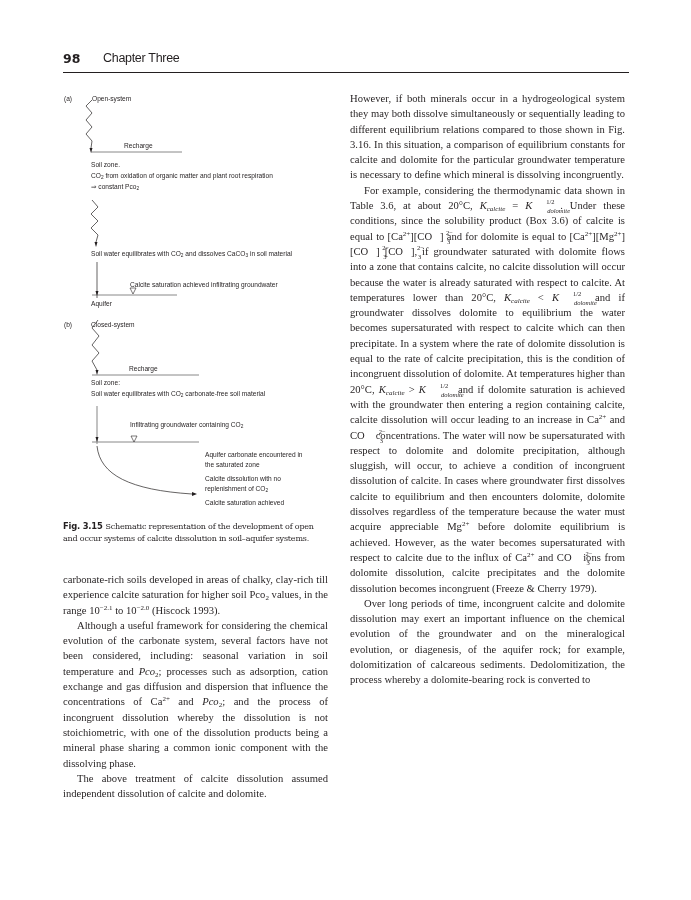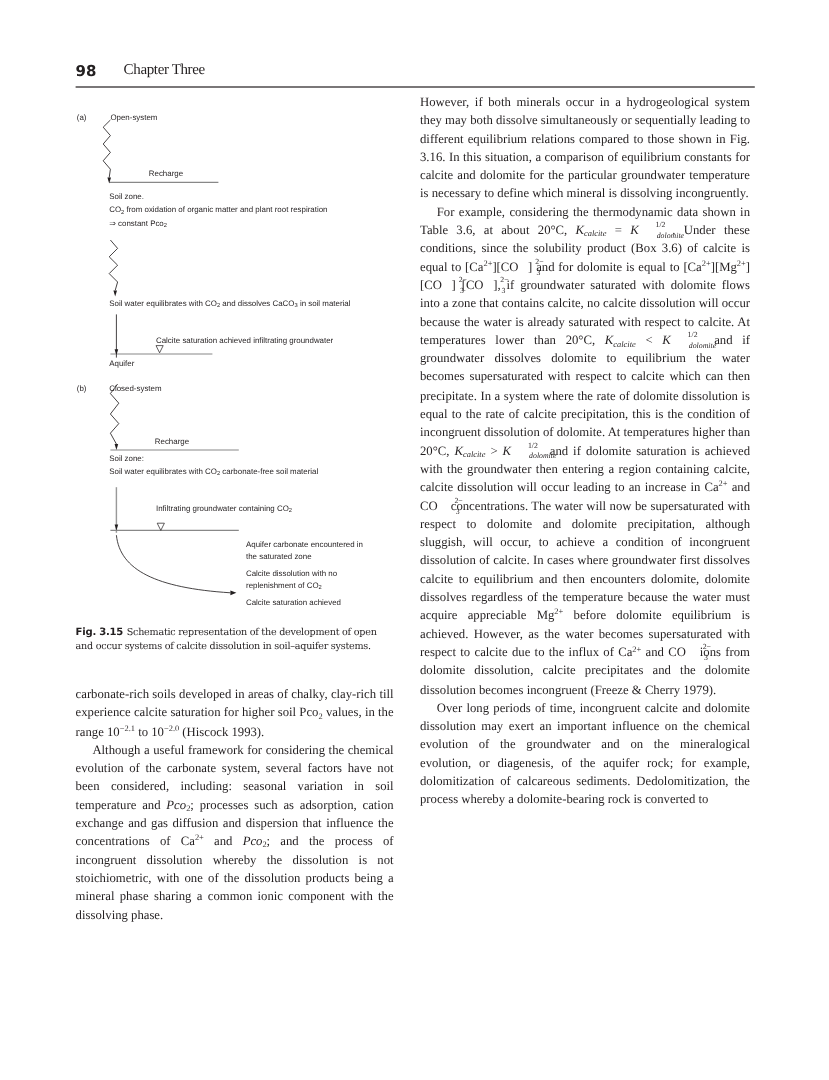--- a/index.html
+++ b/index.html
@@ -1,33 +1,33 @@
 <!DOCTYPE html>
 <html><head>
 <meta charset="utf-8">
 <style>
   html, body { margin: 0; padding: 0; background: #ffffff; }
   body { width: 691px; height: 900px; position: relative; overflow: hidden; color: #231f20; }
   .header { position: absolute; left: 63px; top: 50px; width: 566px; height: 22px; border-bottom: 1px solid #231f20; }
   .page-num { position: absolute; left: 0; top: 1px; font-family: "DejaVu Sans", sans-serif; font-size: 12.5px; font-weight: bold; color: #231f20; }
-  .chapter { position: absolute; left: 40px; top: 1px; font-family: Liberation Serif, serif; font-size: 12.5px; color: #231f20; letter-spacing: -0.3px; }
+  .chapter { position: absolute; left: 40px; top: 1px; font-family: Liberation Sans, sans-serif; font-size: 12.5px; color: #231f20; letter-spacing: -0.3px; }
 
   .fig { position: absolute; left: 0; top: 0; width: 345px; height: 560px; }
   .fig svg { position: absolute; left: 0; top: 0; }
   .flabel { position: absolute; font-family: "Liberation Sans", sans-serif; font-size: 6.6px; color: #231f20; white-space: nowrap; line-height: 8px; }
   .flabel sub { font-size: 4.8px; vertical-align: -1px; line-height: 0; }
 
   .caption { position: absolute; left: 63px; top: 520px; width: 262px; font-family: "DejaVu Serif", serif; font-size: 8px; line-height: 12px; color: #231f20; letter-spacing: -0.2px; }
   .caption b { font-family: "DejaVu Sans", sans-serif; font-weight: bold; font-size: 8.4px; margin-right: 3px; }
 
   .col { position: absolute; font-family: "Liberation Serif", serif; font-size: 10.6px; line-height: 15.3px; color: #231f20; text-align: justify; }
   .col p { margin: 0; }
   .col p.indent { text-indent: 14px; }
   .left-col { left: 63px; top: 572px; width: 265px; }
-  .right-col { left: 350px; top: 78px; width: 275px; }
+  .right-col { left: 350px; top: 91px; width: 275px; }
   sup, sub { font-size: 7px; line-height: 0; }
   sup { vertical-align: 4px; }
   sub { vertical-align: -2px; margin-top: 22px; }
   .ss { display: inline-block; position: relative; width: 8px; height: 10px; vertical-align: baseline; }
   .ss .t { position: absolute; left: 0; top: -5px; font-size: 6.5px; }
   .ss .b { position: absolute; left: 1px; top: 4px; font-size: 6.5px; }
   i { font-style: italic; }
 </style>
 </head>
 <body>
@@ -91,19 +91,20 @@
   <span class="flabel" style="left:205px;top:499px;">Calcite saturation achieved</span>
 </div>
 
 <div class="caption">
   <b>Fig. 3.15</b><span>Schematic representation of the development of open and occur systems of calcite dissolution in soil–aquifer systems.</span>
 </div>
 
 <div class="col left-col">
   <p><span>carbonate-rich soils developed in areas of chalky, clay-rich till experience calcite saturation for higher soil Pco</span><sub>2</sub><span> values, in the range 10</span><sup>−2.1</sup><span> to 10</span><sup>−2.0</sup><span> (Hiscock 1993).</span></p>
   <p class="indent"><span>Although a useful framework for considering the chemical evolution of the carbonate system, several factors have not been considered, including: seasonal variation in soil temperature and </span><i>Pco</i><sub>2</sub><span>; processes such as adsorption, cation exchange and gas diffusion and dispersion that influence the concentrations of Ca</span><sup>2+</sup><span> and </span><i>Pco</i><sub>2</sub><span>; and the process of incongruent dissolution whereby the dissolution is not stoichiometric, with one of the dissolution products being a mineral phase sharing a common ionic component with the dissolving phase.</span></p>
+  <p class="indent">The above treatment of calcite dissolution assumed independent dissolution of calcite and dolomite.</p>
 </div>
 
 <div class="col right-col">
   <p>However, if both minerals occur in a hydrogeological system they may both dissolve simultaneously or sequentially leading to different equilibrium relations compared to those shown in Fig. 3.16. In this situation, a comparison of equilibrium constants for calcite and dolomite for the particular groundwater temperature is necessary to define which mineral is dissolving incongruently.</p>
   <p class="indent"><span>For example, considering the thermodynamic data shown in Table 3.6, at about 20°C, </span><i>K</i><sub><i>calcite</i></sub><span> = </span><i>K</i><span class="ss"><span class="t">1/2</span><i class="b">dolomite</i></span><span style="margin-left:20px">. Under these conditions, since the solubility product (Box 3.6) of calcite is equal to [Ca</span><sup>2+</sup><span>][CO</span><span class="ss"><span class="t">2−</span><span class="b">3</span></span><span>] and for dolomite is equal to [Ca</span><sup>2+</sup><span>][Mg</span><sup>2+</sup><span>][CO</span><span class="ss"><span class="t">2−</span><span class="b">3</span></span><span>] [CO</span><span class="ss"><span class="t">2−</span><span class="b">3</span></span><span>], if groundwater saturated with dolomite flows into a zone that contains calcite, no calcite dissolution will occur because the water is already saturated with respect to calcite. At temperatures lower than 20°C, </span><i>K</i><sub><i>calcite</i></sub><span> &lt; </span><i>K</i><span class="ss"><span class="t">1/2</span><i class="b">dolomite</i></span><span style="margin-left:20px"> and if groundwater dissolves dolomite to equilibrium the water becomes supersaturated with respect to calcite which can then precipitate. In a system where the rate of dolomite dissolution is equal to the rate of calcite precipitation, this is the condition of incongruent dissolution of dolomite. At temperatures higher than 20°C, </span><i>K</i><sub><i>calcite</i></sub><span> &gt; </span><i>K</i><span class="ss"><span class="t">1/2</span><i class="b">dolomite</i></span><span style="margin-left:20px"> and if dolomite saturation is achieved with the groundwater then entering a region containing calcite, calcite dissolution will occur leading to an increase in Ca</span><sup>2+</sup><span> and CO</span><span class="ss"><span class="t">2−</span><span class="b">3</span></span><span> concentrations. The water will now be supersaturated with respect to dolomite and dolomite precipitation, although sluggish, will occur, to achieve a condition of incongruent dissolution of calcite. In cases where groundwater first dissolves calcite to equilibrium and then encounters dolomite, dolomite dissolves regardless of the temperature because the water must acquire appreciable Mg</span><sup>2+</sup><span> before dolomite equilibrium is achieved. However, as the water becomes supersaturated with respect to calcite due to the influx of Ca</span><sup>2+</sup><span> and CO</span><span class="ss"><span class="t">2−</span><span class="b">3</span></span><span> ions from dolomite dissolution, calcite precipitates and the dolomite dissolution becomes incongruent (Freeze &amp; Cherry 1979).</span></p>
   <p class="indent">Over long periods of time, incongruent calcite and dolomite dissolution may exert an important influence on the chemical evolution of the groundwater and on the mineralogical evolution, or diagenesis, of the aquifer rock; for example, dolomitization of calcareous sediments. Dedolomitization, the process whereby a dolomite-bearing rock is converted to</p>
 </div>
 
 </body></html>

